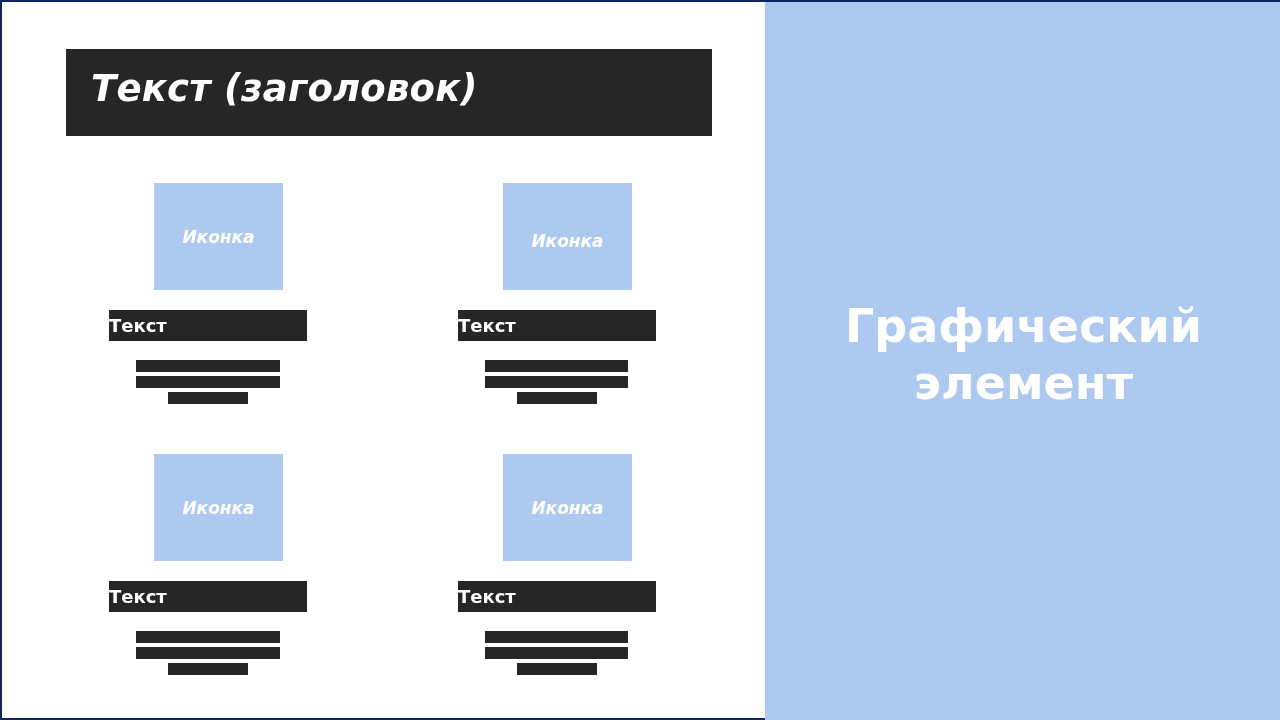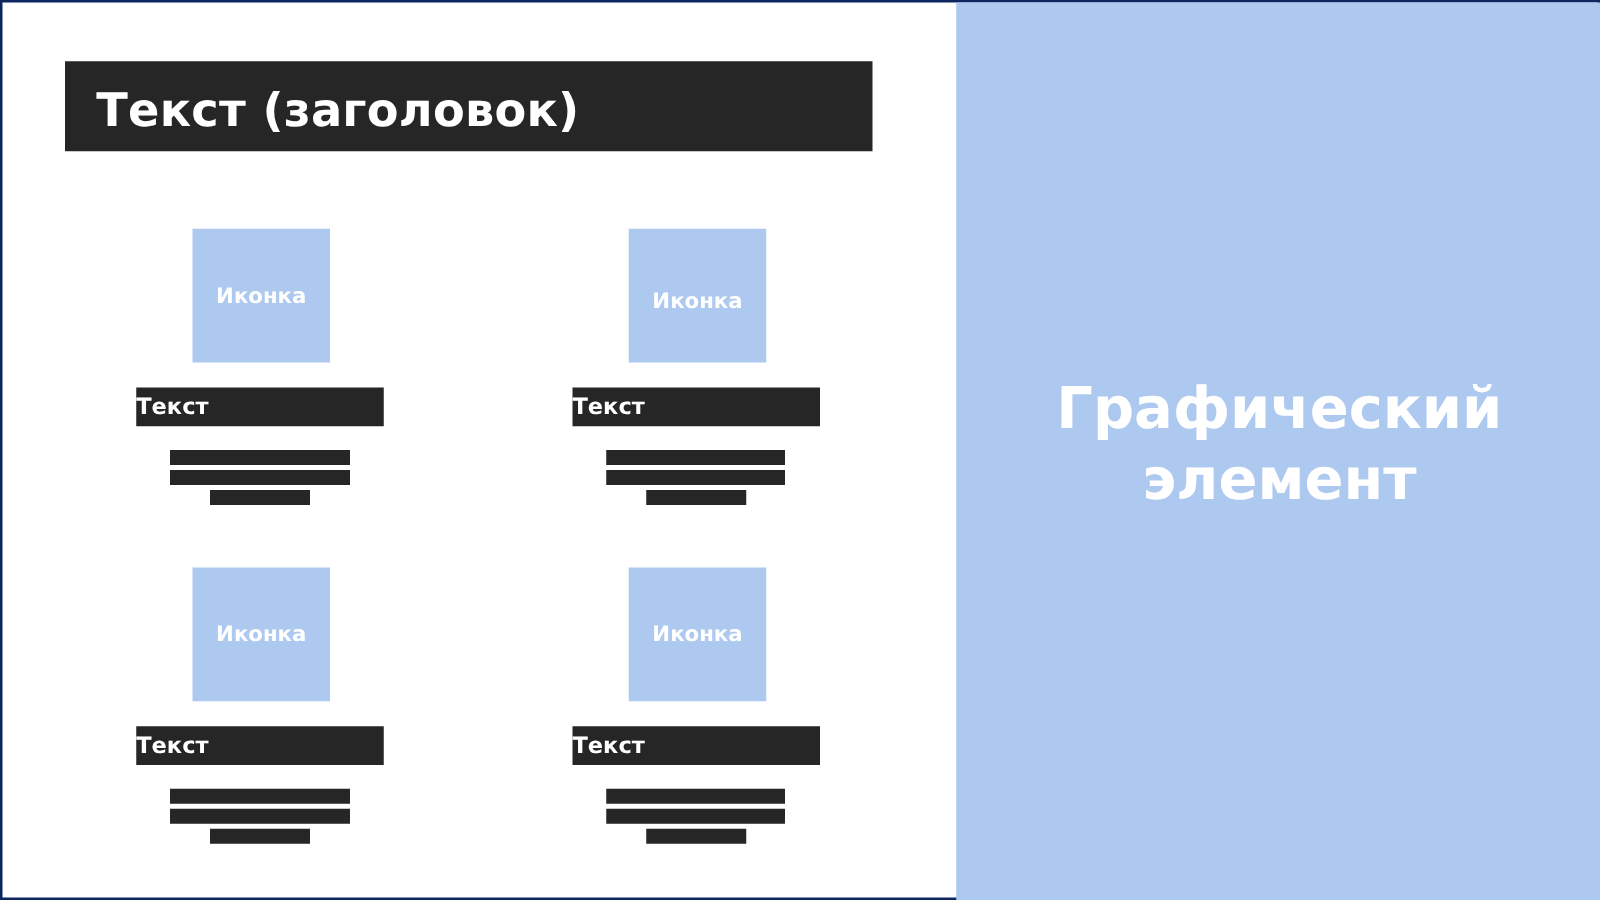--- a/index.html
+++ b/index.html
@@ -1,21 +1,21 @@
 <!DOCTYPE html>
 <html><head>
 <meta charset="utf-8">
 <style>
   html, body { margin:0; padding:0; }
   body { width:1280px; height:720px; position:relative; overflow:hidden; background:#ffffff; }
   .slide { position:absolute; left:0; top:0; width:1280px; height:720px; box-sizing:border-box; border:2px solid #0c2660; background:#ffffff; }
   .abs { position:absolute; }
-  .title-bar { left:50px; top:47px; width:646px; height:72px; background:#262626; }
+  .title-bar { left:64px; top:47px; width:646px; height:87px; background:#262626;font-style:italic; }
   .title-text { position:absolute; left:25px; top:0; height:80px; line-height:80px; color:#ffffff; font-family:"DejaVu Sans", sans-serif; font-weight:bold; font-size:37px; letter-spacing:0.2px; white-space:nowrap; }
-  .icon-box { width:110px; height:107px; background:#adc9f0; display:flex; align-items:center; justify-content:center; }
+  .icon-box { width:129px; height:107px; background:#adc9f0; display:flex; align-items:center; justify-content:center;font-style:italic; }
   .icon-label { color:#ffffff; font-family:"DejaVu Sans", sans-serif; font-weight:bold; font-size:17px; }
   .text-bar { width:198px; height:31px; background:#262626; display:flex; align-items:center; justify-content:flex-start; }
   .text-bar span { color:#ffffff; font-family:"DejaVu Sans", sans-serif; font-weight:bold; font-size:18px; }
   .line { height:12px; background:#262626; }
   .graphic-panel { left:763px; top:0; width:517px; height:720px; background:#adc9f0; }
   .graphic-text { position:absolute; left:0; width:100%; top:296px; text-align:center; color:#ffffff; font-family:"DejaVu Sans", sans-serif; font-weight:bold; font-size:46px; line-height:57px; }
 </style>
 </head>
 <body>
 

